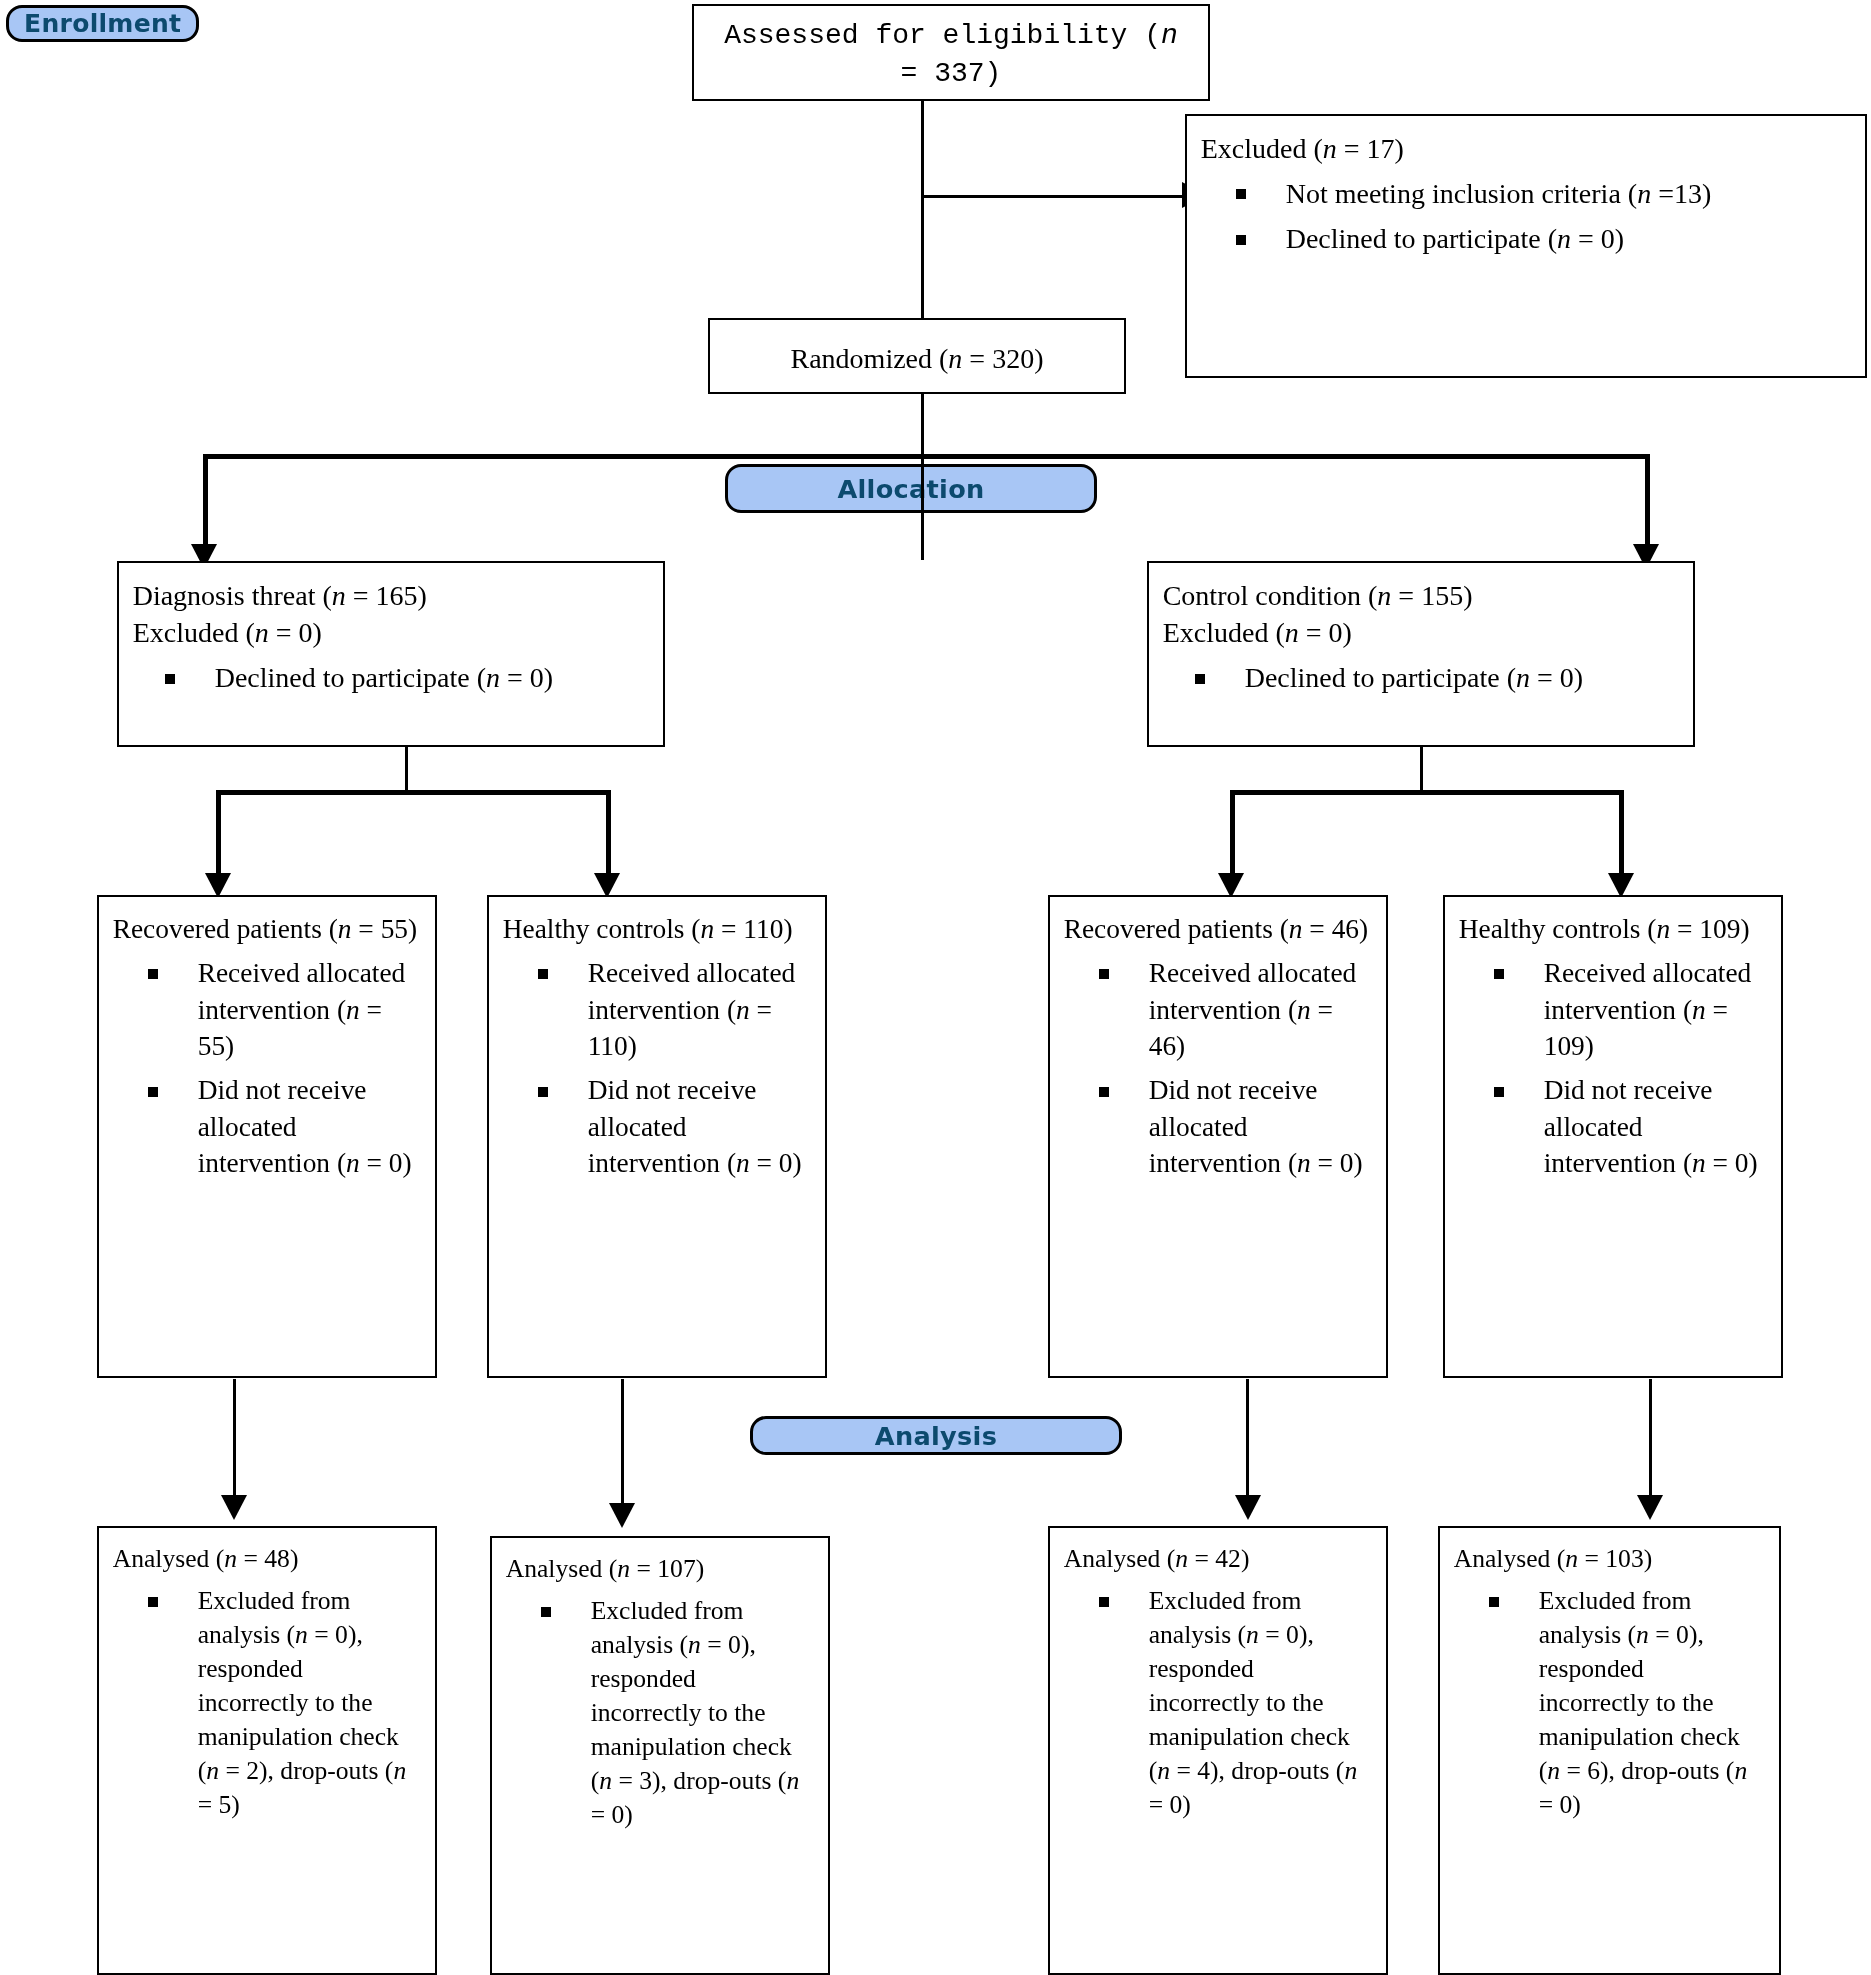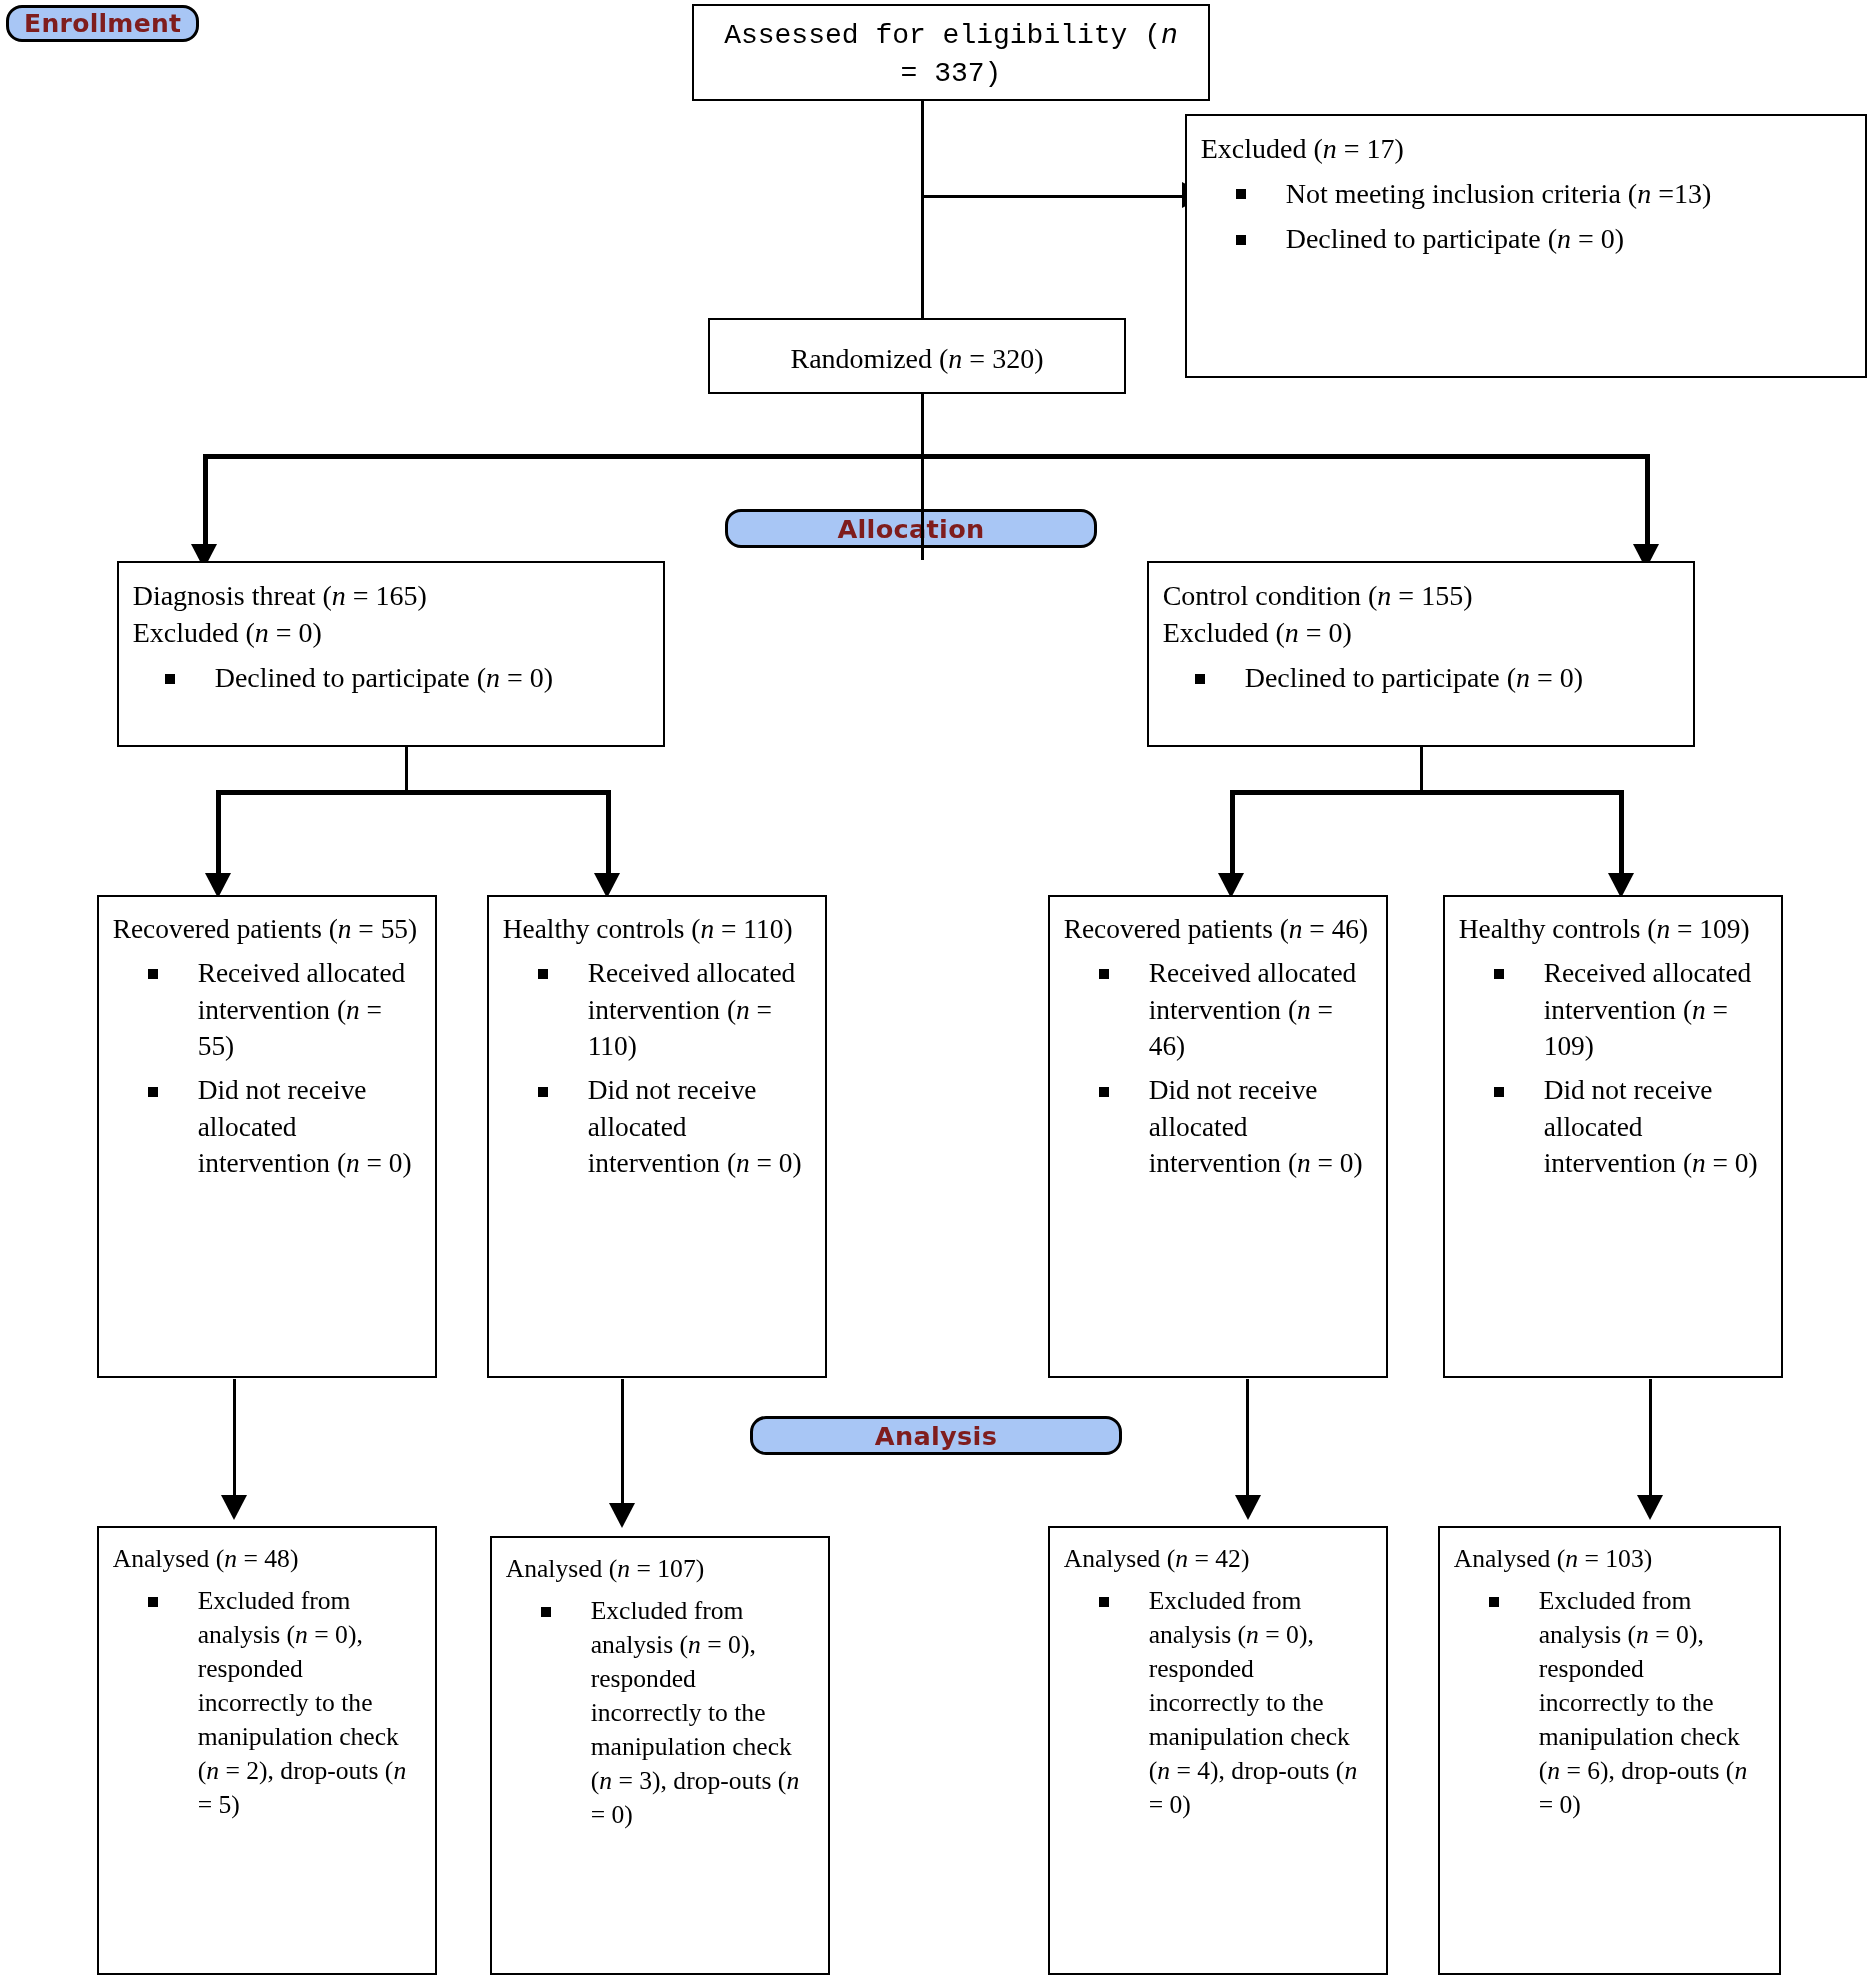--- a/index.html
+++ b/index.html
@@ -6,21 +6,21 @@
   body{width:1871px;height:1975px;position:relative;
        font-family:"Liberation Serif","DejaVu Serif",serif;color:#000;}
   #stage{position:relative;width:1871px;height:1975px;overflow:hidden;background:#fff;}
 
   
   .banner{
     position:absolute;
     background:#a8c6f5;
     border:3.1px solid #000;
     border-radius:16px;
-    color:#7f1d1d;
+    color:#0c4a6e;
     font-family:"DejaVu Sans","Liberation Sans",sans-serif;
     font-weight:bold;
     display:flex;align-items:center;justify-content:center;
     letter-spacing:0.3px;
     box-sizing:border-box;
   }
 
   
   .box{
     position:absolute;
@@ -71,21 +71,21 @@
 </style>
 </head>
 <body>
 
 <div id="stage">
 
   <div class="banner" style="left:6.2px;top:5px;width:193px;height:37px;font-size:25px;">
     <span>Enrollment</span>
   </div>
 
-  <div class="banner" style="left:725px;top:509px;width:372px;height:39px;font-size:25.6px;">
+  <div class="banner" style="left:725px;top:464px;width:372px;height:49px;font-size:25.6px;">
     <span>Allocation</span>
   </div>
 
   <div class="banner" style="left:750px;top:1416px;width:372px;height:39px;font-size:25.6px;align-items:center;">
     <span>Analysis</span>
   </div>
 
   <div class="vline" style="left:921px;top:100px;height:220px;"></div>
 
   <div class="hline" style="left:921px;top:195px;width:265px;"></div>

